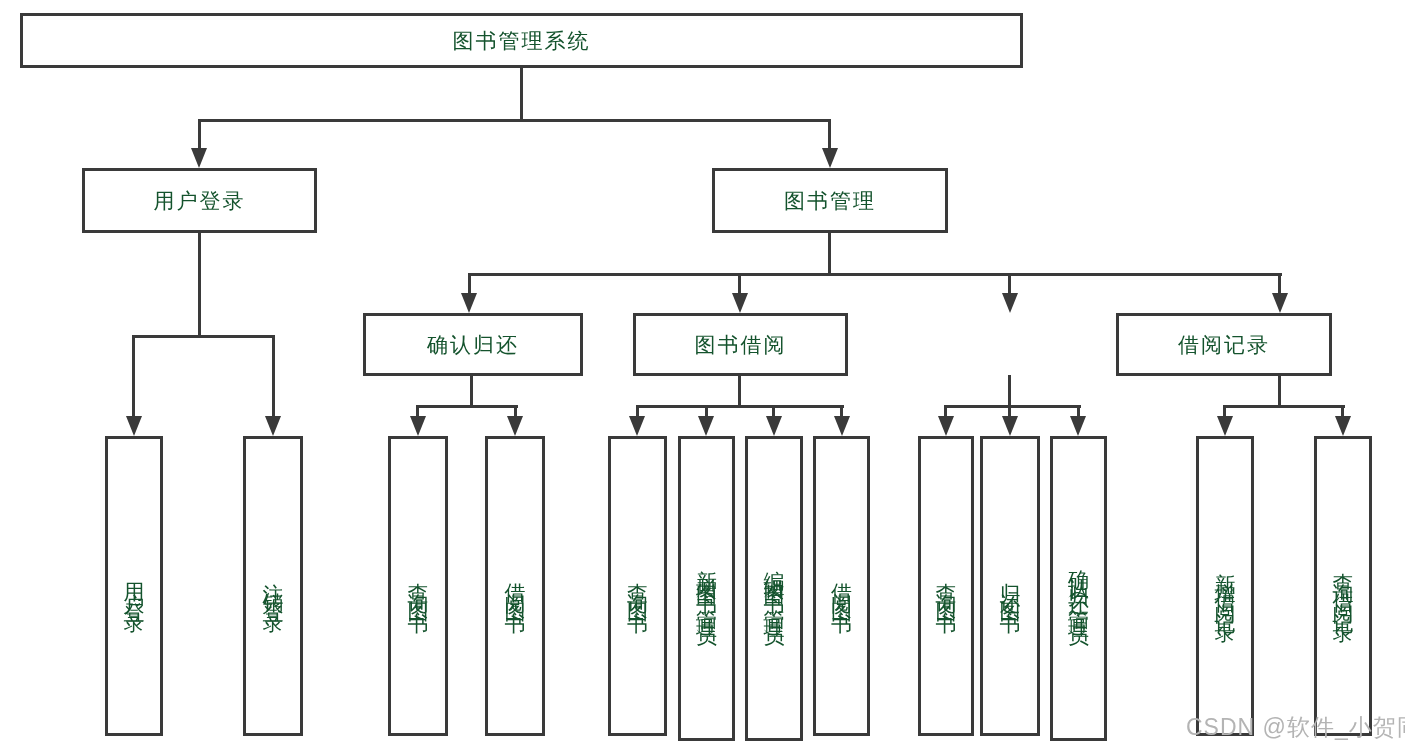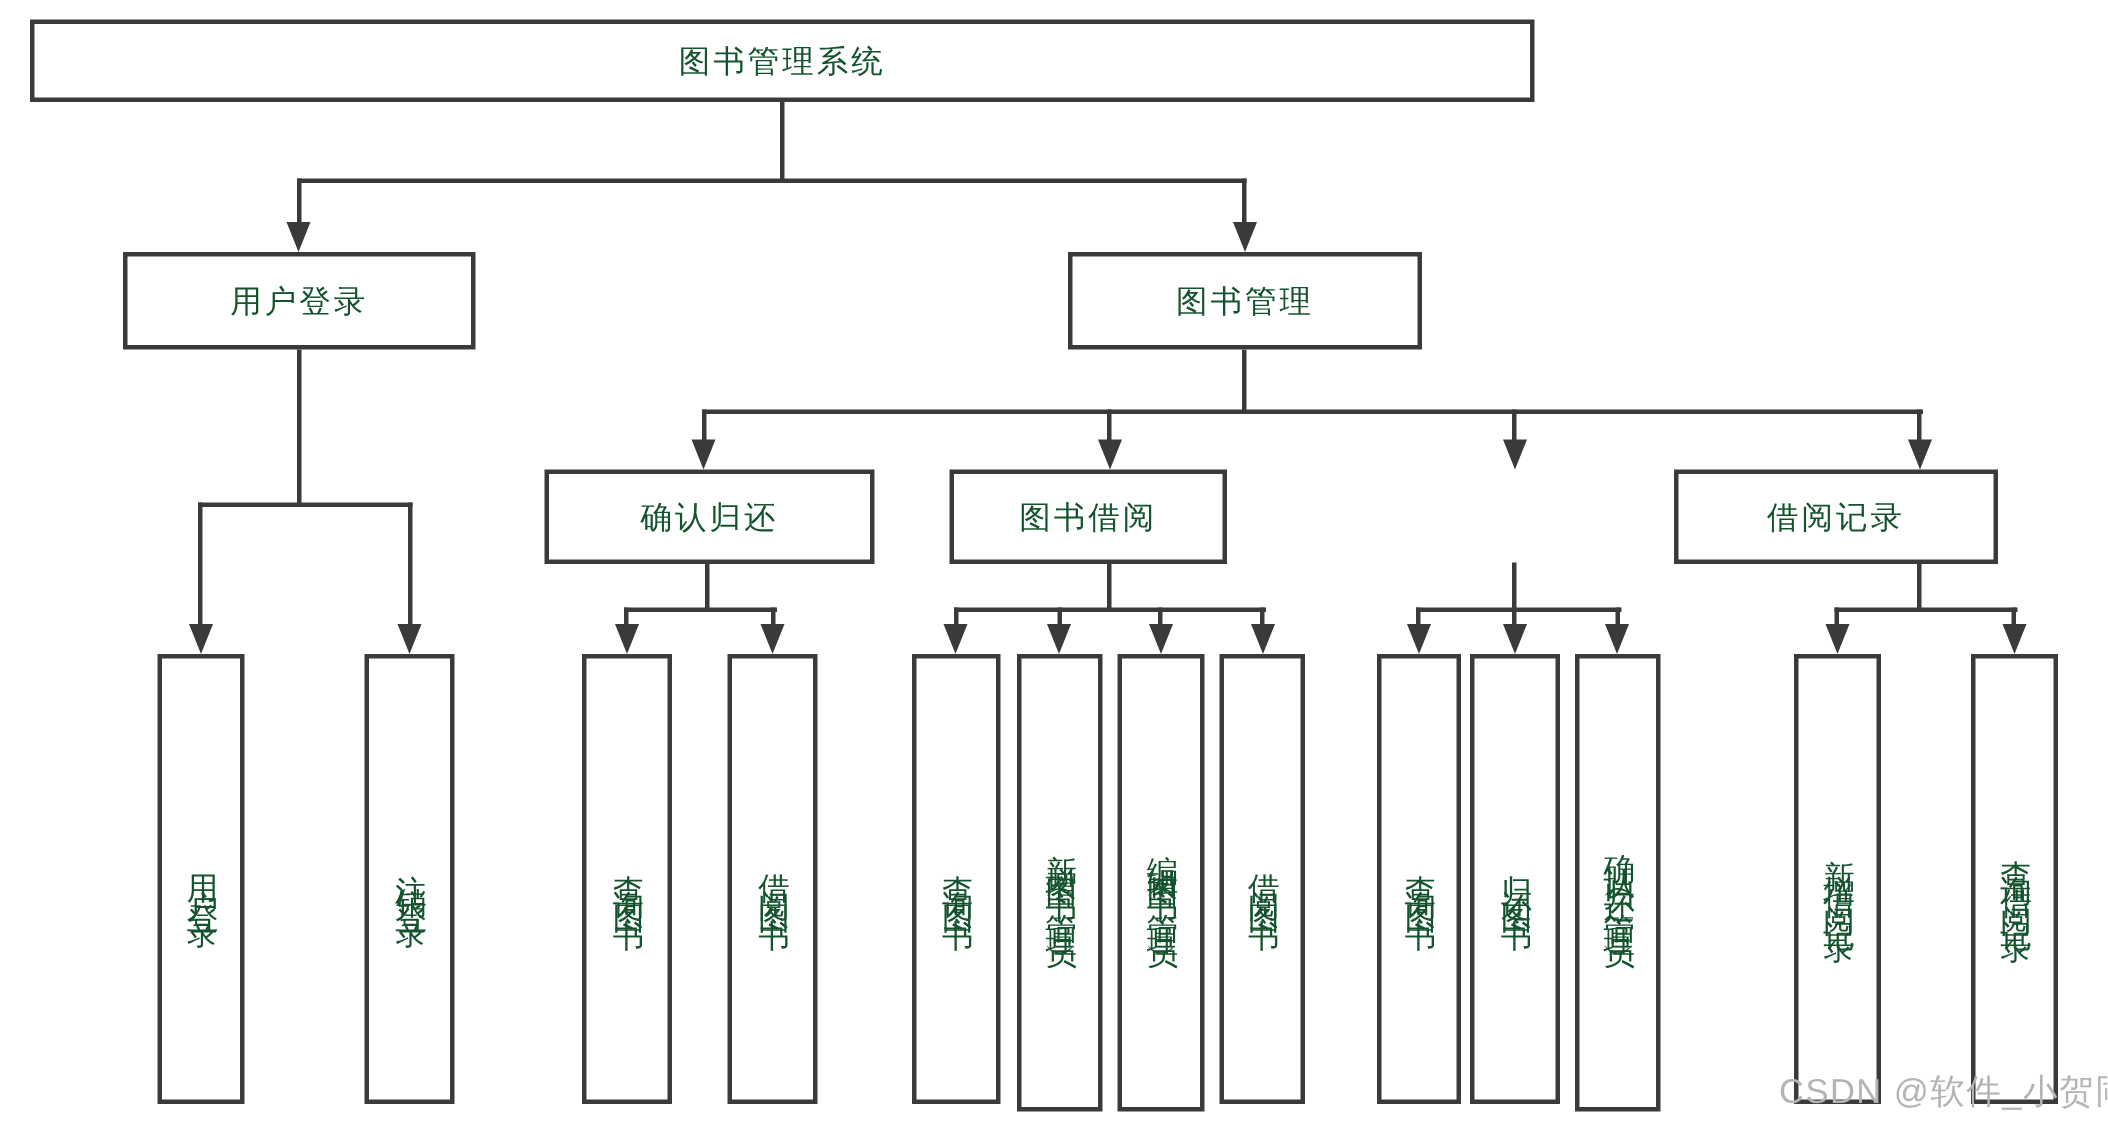--- a/index.html
+++ b/index.html
@@ -58,21 +58,21 @@
   <div class="vl" style="left:468px;top:273px;height:23px"></div>
   <div class="arr" style="left:461px;top:293px"></div>
   <div class="vl" style="left:738px;top:273px;height:23px"></div>
   <div class="arr" style="left:732px;top:293px"></div>
   <div class="vl" style="left:1008px;top:273px;height:23px"></div>
   <div class="arr" style="left:1002px;top:293px"></div>
   <div class="vl" style="left:1278px;top:273px;height:23px"></div>
   <div class="arr" style="left:1272px;top:293px"></div>
 
   <div class="box" style="left:363px;top:313px;width:220px;height:63px">确认归还</div>
-  <div class="box" style="left:633px;top:313px;width:185px;height:63px">图书借阅</div>
+  <div class="box" style="left:633px;top:313px;width:215px;height:63px">图书借阅</div>
   <div class="box" style="left:1116px;top:313px;width:216px;height:63px">借阅记录</div>
 
   <div class="vl" style="left:470px;top:375px;height:33px"></div>
   <div class="hl" style="left:416px;top:405px;width:102px"></div>
   <div class="vl" style="left:416px;top:405px;height:14px"></div>
   <div class="arr" style="left:410px;top:416px"></div>
   <div class="vl" style="left:514px;top:405px;height:14px"></div>
   <div class="arr" style="left:507px;top:416px"></div>
 
   <div class="vl" style="left:738px;top:375px;height:33px"></div>

